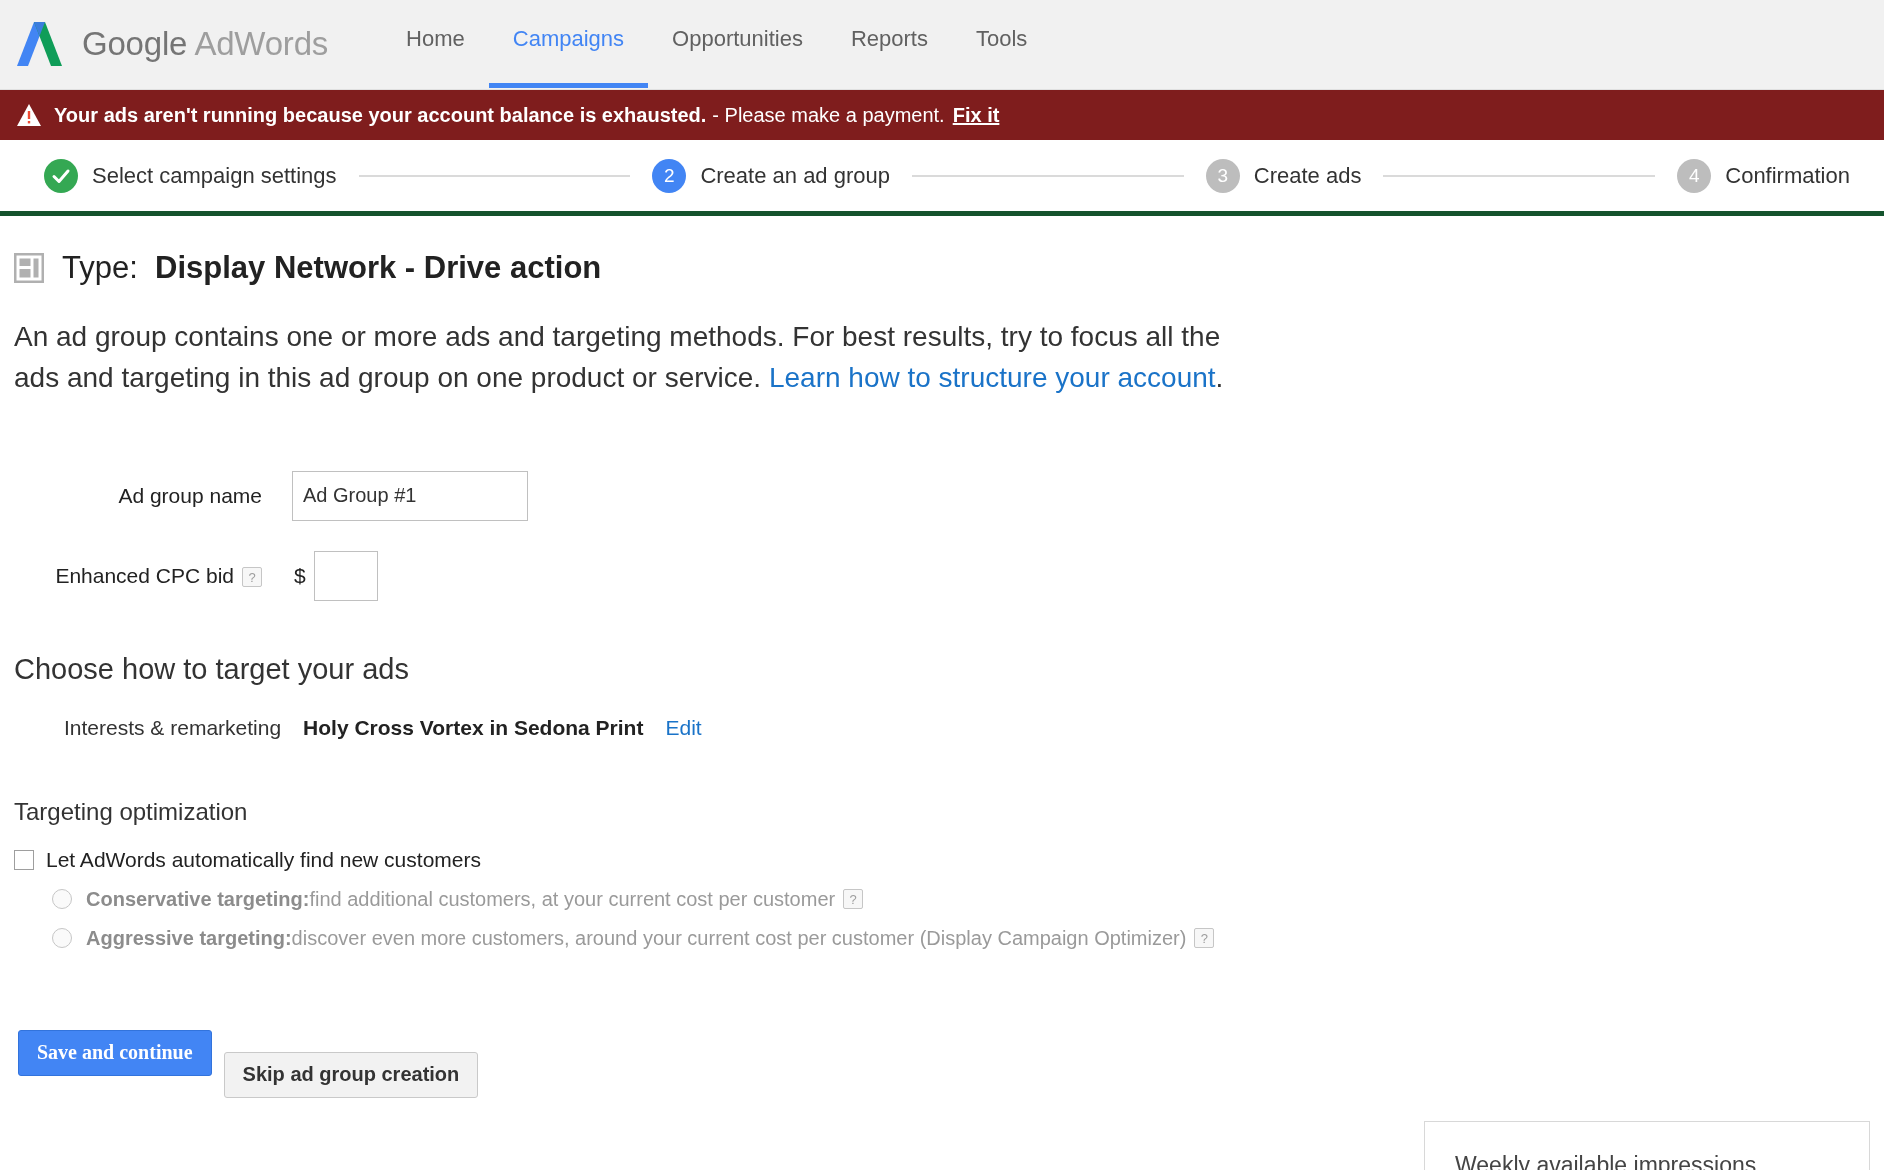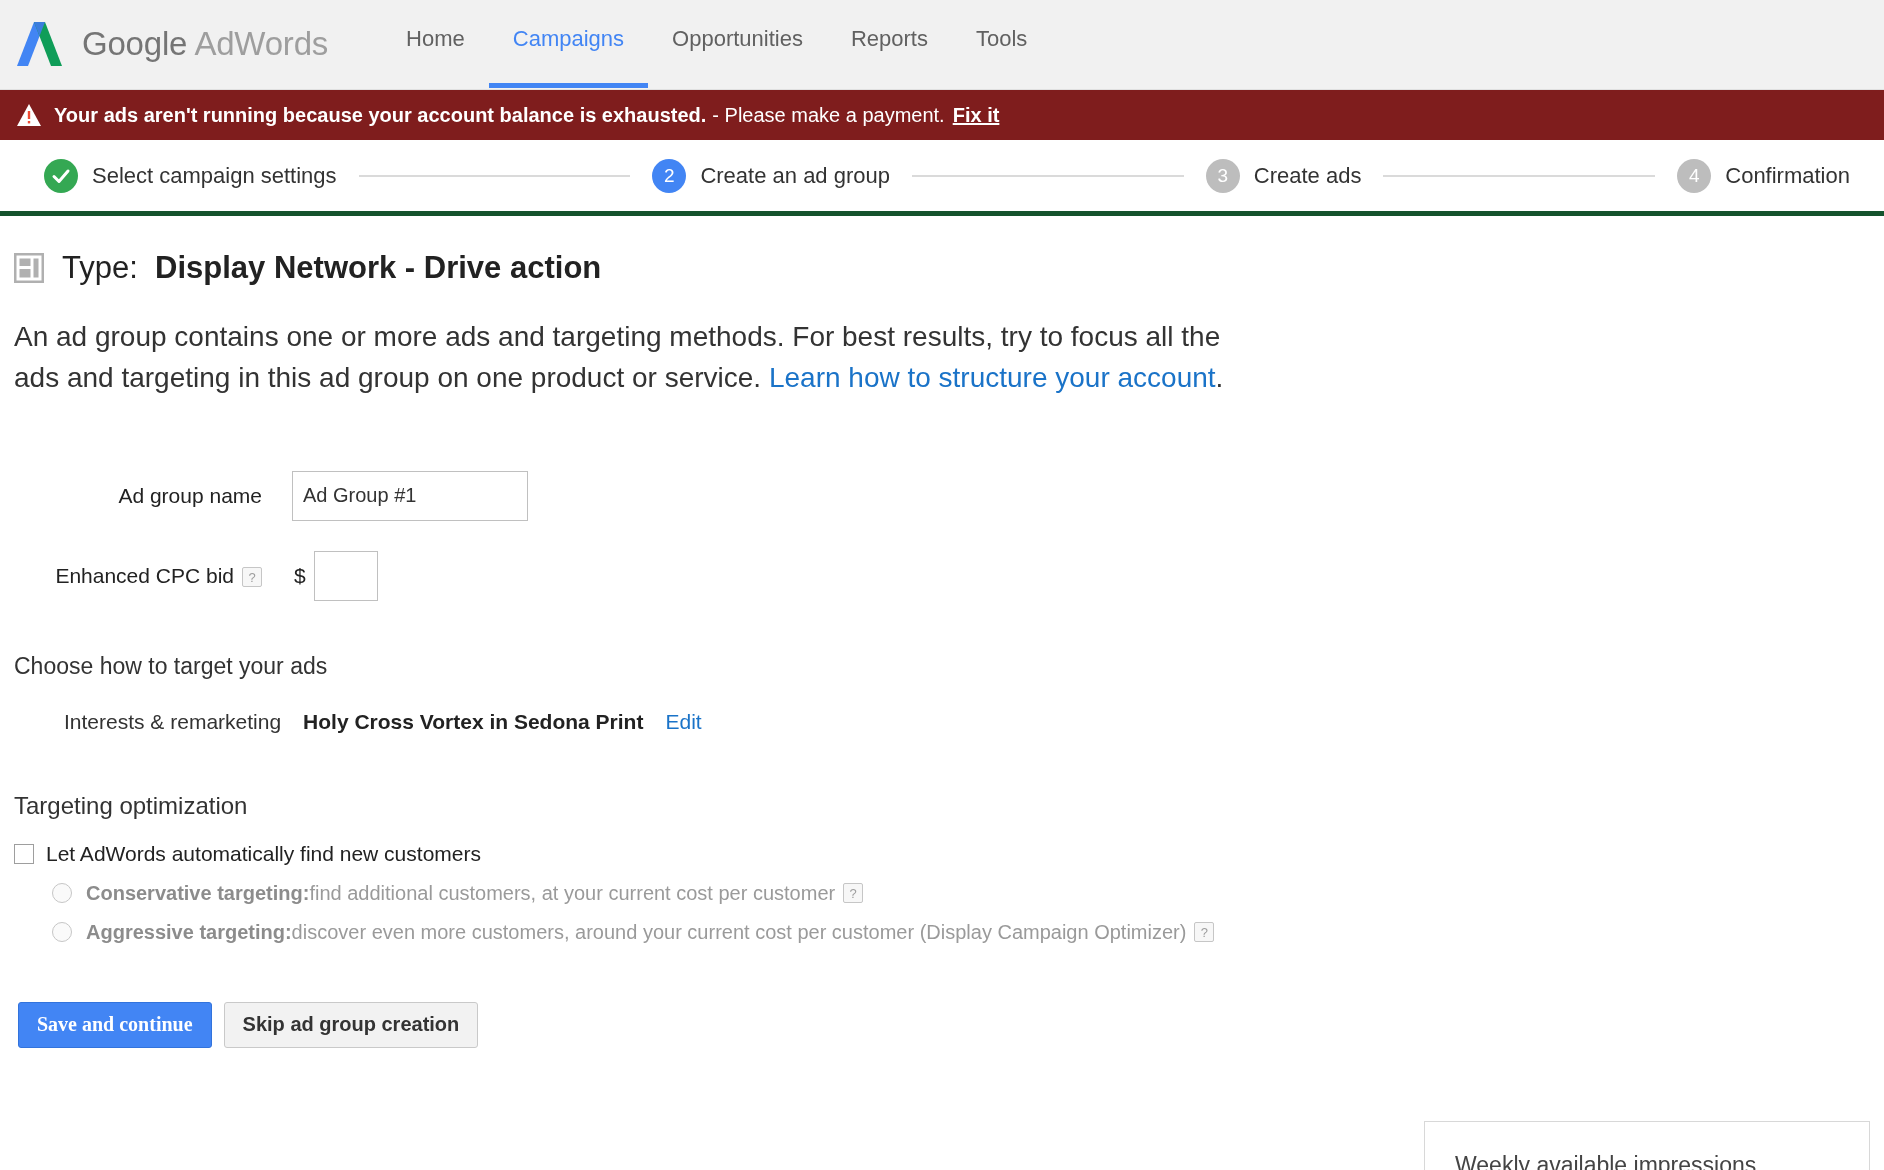--- a/index.html
+++ b/index.html
@@ -189,21 +189,21 @@
   .currency {
     font-size: 21px;
     color: #222222;
     margin-left: 24px;
     margin-right: 8px;
   }
   #cpc-bid-input { width: 64px; }
 
   
   .section-head {
-    font-size: 23px;
+    font-size: 29px;
     color: #333333;
     margin: 52px 0 0 14px;
   }
   .target-row {
     display: flex;
     align-items: center;
     margin: 30px 0 0 64px;
     font-size: 21px;
   }
   .target-kind { color: #333333; }
@@ -270,20 +270,21 @@
     color: #ffffff;
     font-weight: bold;
     font-family: Liberation Serif, serif;
   }
   .btn-secondary {
     background: #f2f2f2;
     border: 1px solid #c9c9c9;
     color: #333333;
     font-weight: bold;
     margin-left: 12px;
+    margin-top: 44px;
   }
 
   
   .side-panel {
     position: absolute;
     left: 1424px;
     top: 905px;
     width: 446px;
     border: 1px solid #d8d8d8;
     background: #ffffff;

